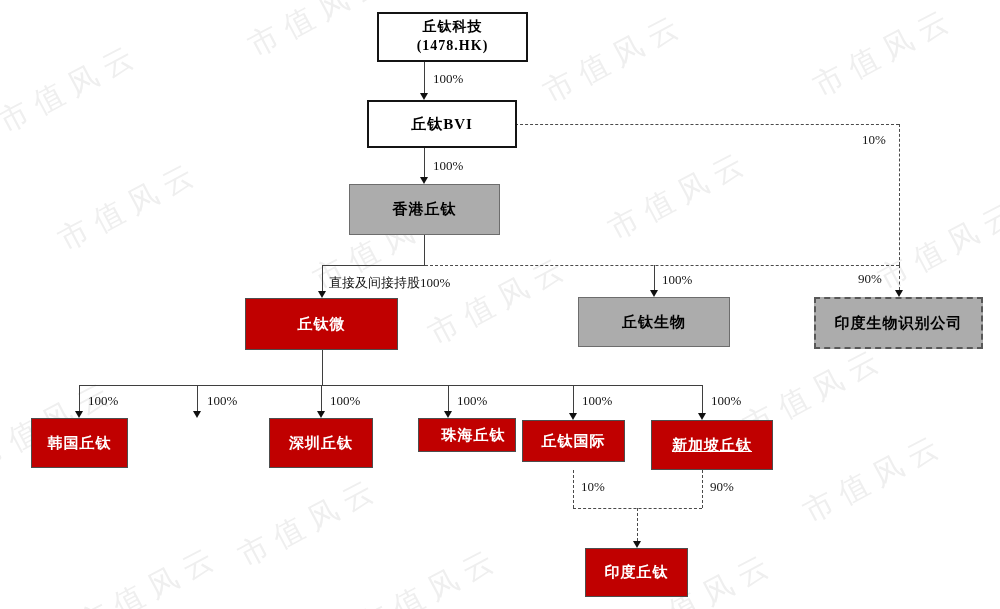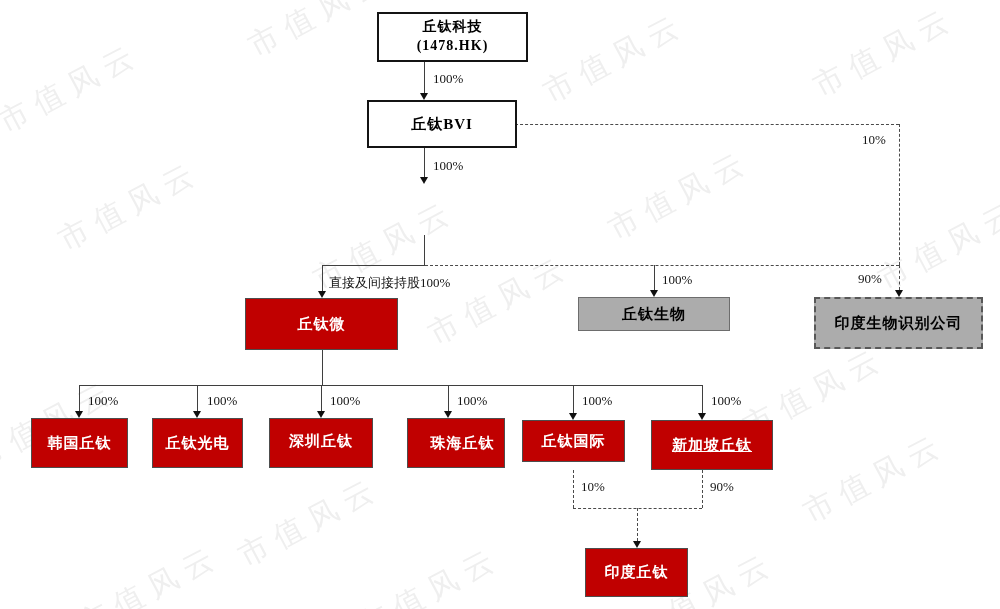--- a/index.html
+++ b/index.html
@@ -120,46 +120,46 @@
 
   <div class="node white" style="left:349px;top:12px;width:151px;height:50px;font-size:14px;margin-left:28px;">
     <div>丘钛科技</div>
     <div>(1478.HK)</div>
   </div>
 
   <div class="node white" style="left:350px;top:100px;width:150px;height:48px;margin-left:17px;">
     <div>丘钛BVI</div>
   </div>
 
+  <div class="node gray" style="left:349px;top:184px;width:151px;height:51px;">
+    <div>香港丘钛</div>
+  </div>
 
   <div class="node red" style="left:245px;top:298px;width:153px;height:52px;">
     <div>丘钛微</div>
   </div>
 
-  <div class="node gray" style="left:578px;top:297px;width:152px;height:34px;">
+  <div class="node gray" style="left:578px;top:297px;width:152px;height:50px;">
     <div>丘钛生物</div>
   </div>
 
   <div class="node gray dashedb" style="left:814px;top:297px;width:169px;height:52px;">
     <div>印度生物识别公司</div>
   </div>
 
   <div class="node red" style="left:31px;top:418px;width:97px;height:50px;">
     <div>韩国丘钛</div>
   </div>
 
-  <div class="node red" style="left:152px;top:418px;width:91px;height:50px;">
-    <div>丘钛光电</div>
-  </div>
 
-  <div class="node red" style="left:269px;top:418px;width:104px;height:50px;font-family:Liberation Mono, monospace;">
+  <div class="node red" style="left:269px;top:418px;width:104px;height:50px;">
     <div>深圳丘钛</div>
   </div>
 
-  <div class="node red" style="left:407px;top:418px;width:98px;height:50px;padding-left:13px;">
+  <div class="node red" style="left:418px;top:418px;width:98px;height:34px;padding-left:13px;">
     <div>珠海丘钛</div>
   </div>
 
   <div class="node red" style="left:522px;top:420px;width:103px;height:42px;">
     <div>丘钛国际</div>
   </div>
 
   <div class="node red" style="left:651px;top:420px;width:122px;height:50px;text-decoration:underline;">
     <div>新加坡丘钛</div>
   </div>

